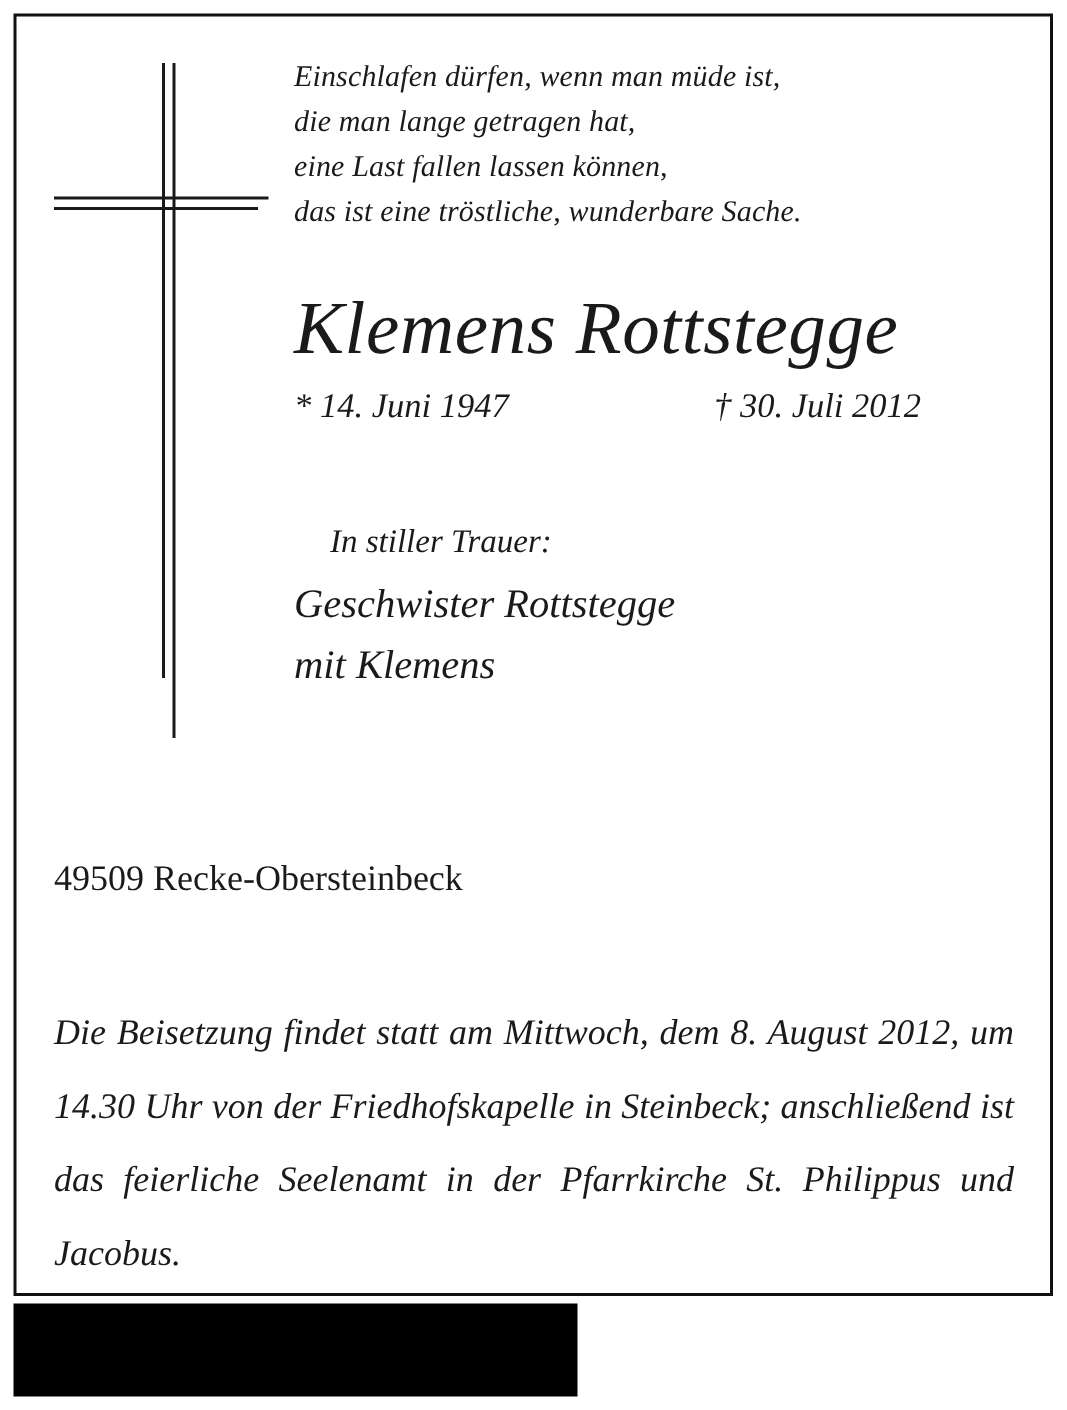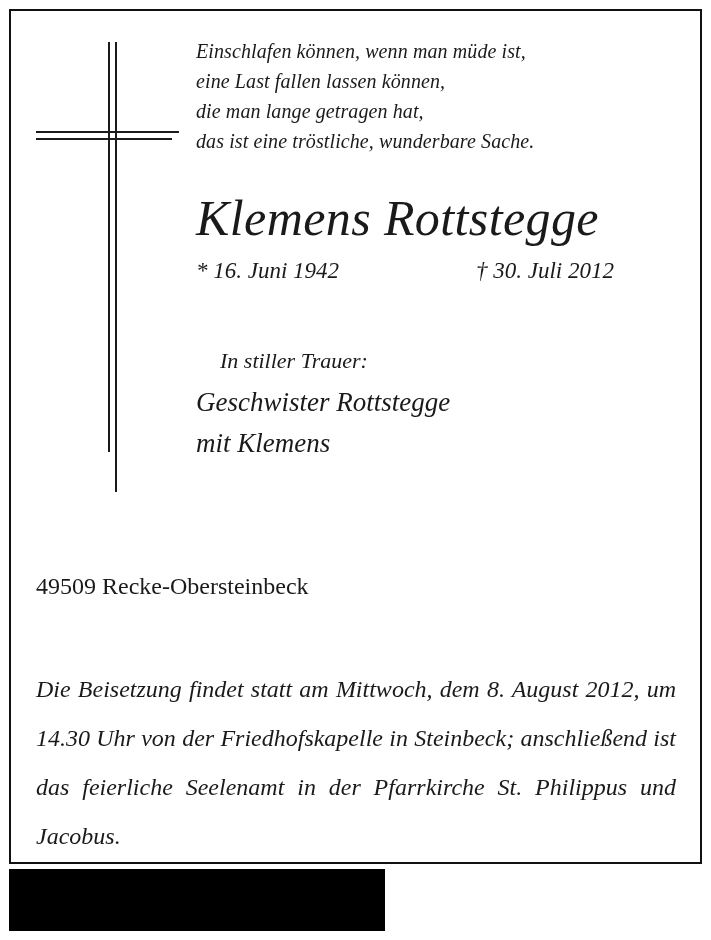--- a/index.html
+++ b/index.html
@@ -149,30 +149,30 @@
   <div class="cross">
     <div class="cross-vert-outer"></div>
     <div class="cross-vert-inner"></div>
     <div class="cross-horiz-outer"></div>
     <div class="cross-horiz-inner"></div>
   </div>
 
   <div class="content">
 
     <div class="verse">
-      <div>Einschlafen können, wenn man müde ist,</div>
+      <div>Einschlafen dürfen, wenn man müde ist,</div>
+      <div>die man lange getragen hat,</div>
       <div>eine Last fallen lassen können,</div>
-      <div>die man lange getragen hat,</div>
       <div>das ist eine tröstliche, wunderbare Sache.</div>
     </div>
 
     <div class="name">Klemens Rottstegge</div>
 
     <div class="dates">
-      <span class="birth">* 16. Juni 1942</span>
+      <span class="birth">* 14. Juni 1947</span>
       <span class="death">† 30. Juli 2012</span>
     </div>
 
     <div class="mourning-label">In stiller Trauer:</div>
 
     <div class="mourners">
       <div>Geschwister Rottstegge</div>
       <div>mit Klemens</div>
     </div>
 

